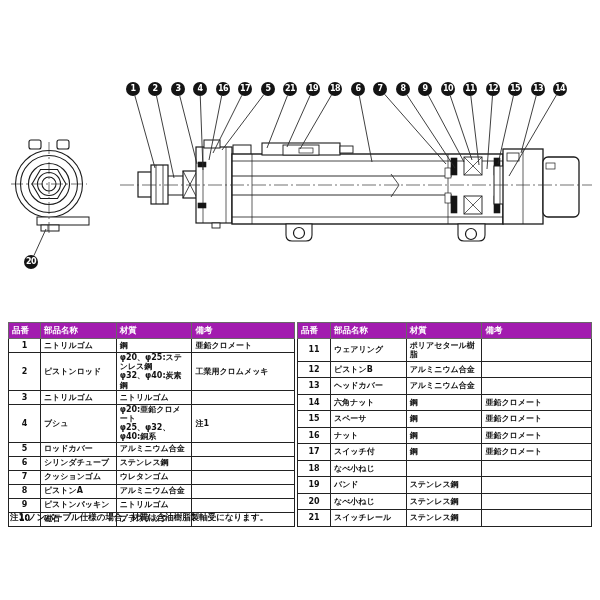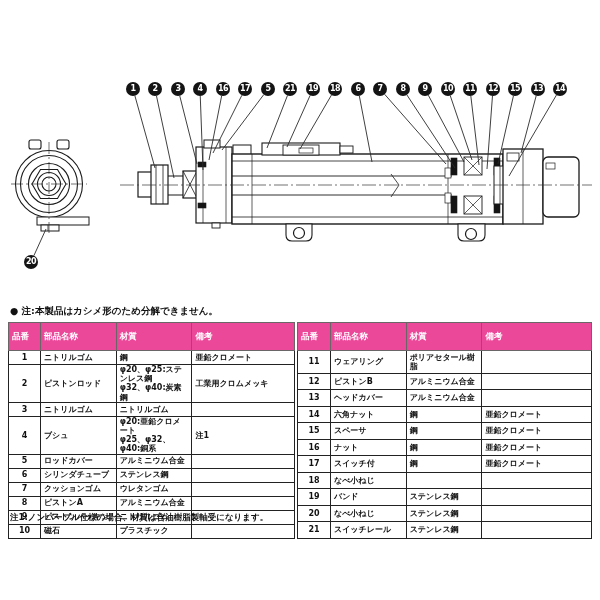--- a/index.html
+++ b/index.html
@@ -19,22 +19,22 @@
   }
   
   .top-note{
     position:absolute;left:10px;top:305px;font-size:9.5px;font-weight:bold;color:#111;
     white-space:nowrap;
   }
   
   .tables-wrap{position:absolute;left:8px;top:322px;width:584px;display:flex;gap:2px;}
   table.parts{border-collapse:collapse;table-layout:fixed;border:1.5px solid #111;}
   table.parts th{
-    background:#ec4899;color:#fff;font-size:8.5px;font-weight:bold;text-align:left;
-    padding:7px 3px;height:13px;border:1px solid #6a6668;line-height:1.1;
+    background:#a21caf;color:#fff;font-size:8.5px;font-weight:bold;text-align:left;
+    padding:1px 3px;height:13px;border:1px solid #6a6668;line-height:1.1;
   }
   table.parts td{
     font-size:8px;padding:0 3px;height:13px;border:1px solid #222;
     line-height:1.15;white-space:pre-line;overflow:hidden;vertical-align:middle;color:#111;
     font-weight:600;
   }
   table.parts td.c{text-align:center;padding:0 1px;}
   table.parts tr.band td{
     background:#d6d6d6;font-weight:bold;font-size:8.5px;color:#111;white-space:nowrap;
   }
@@ -183,21 +183,20 @@
       <div class="callout" style="left: 418px; top: 82px;">9</div>
       <div class="callout" style="left: 441px; top: 82px;">10</div>
       <div class="callout" style="left: 463px; top: 82px;">11</div>
       <div class="callout" style="left: 486px; top: 82px;">12</div>
       <div class="callout" style="left: 508px; top: 82px;">15</div>
       <div class="callout" style="left: 531px; top: 82px;">13</div>
       <div class="callout" style="left: 553px; top: 82px;">14</div>
       <div class="callout" style="left: 24px; top: 255px;">20</div>
     </div>
 
-  <div class="top-note">● 注:本製品はカシメ形のため分解できません。</div>
 
   <div class="tables-wrap">
     <table class="parts">
       <colgroup>
           <col style="width:32px">
           <col style="width:76px">
           <col style="width:76px">
           <col style="width:103px">
         </colgroup>
       <thead>

